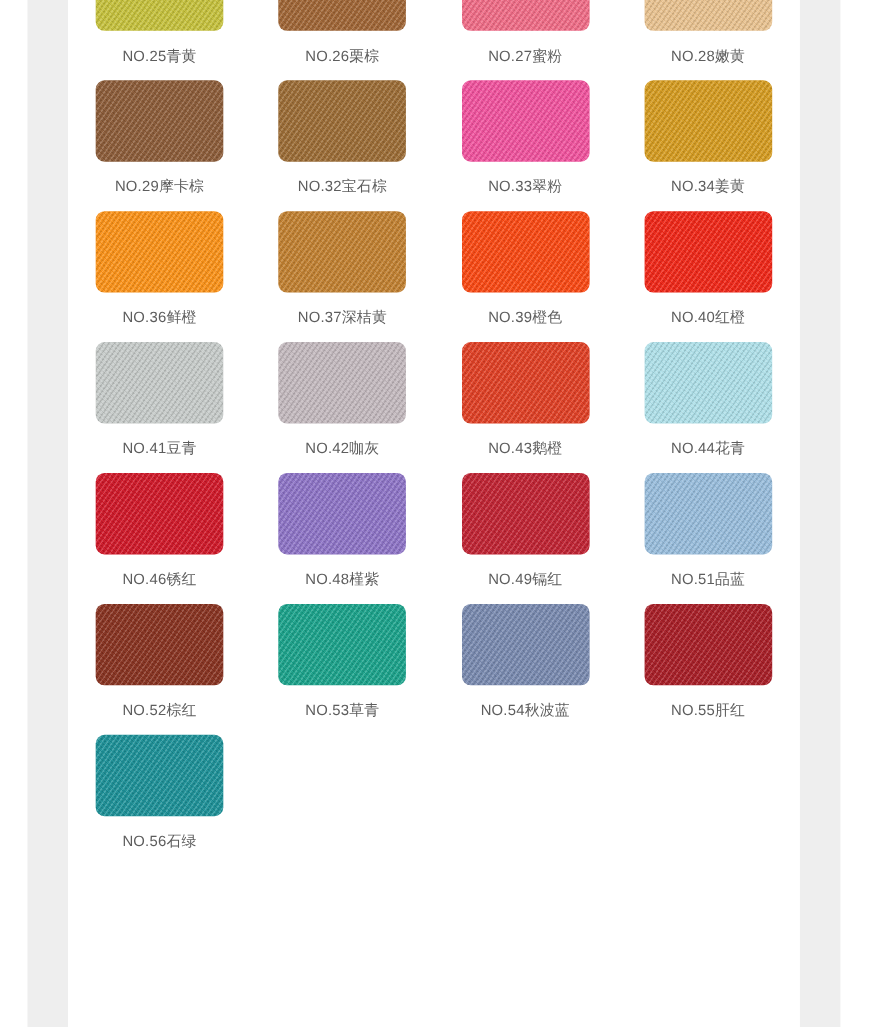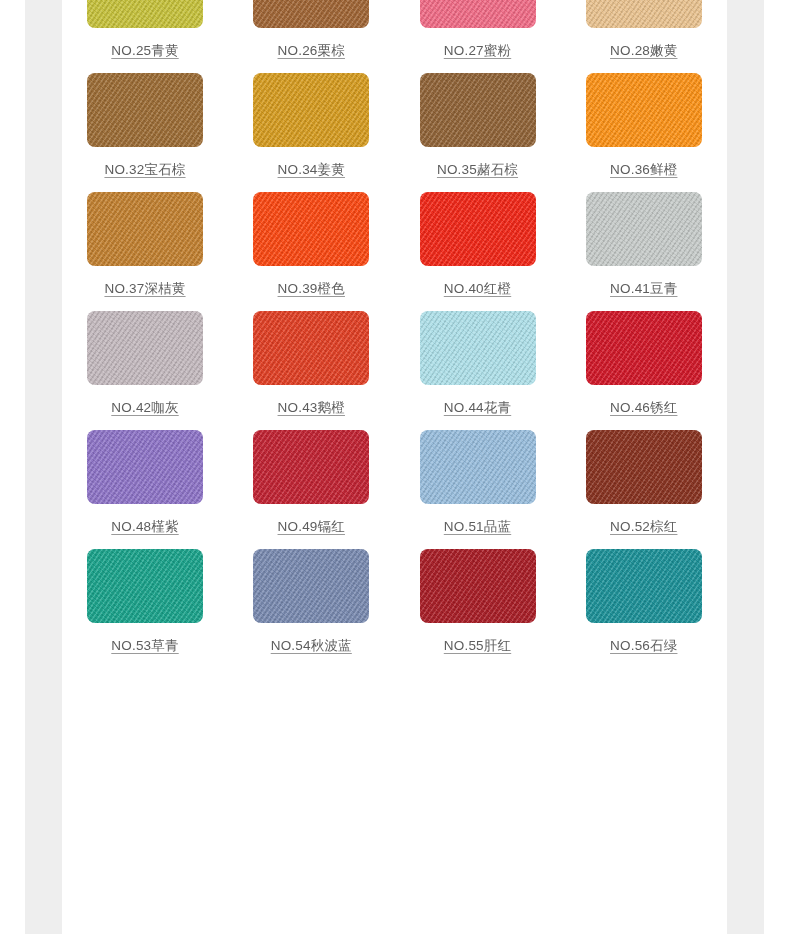--- a/index.html
+++ b/index.html
@@ -107,21 +107,20 @@
       );
     pointer-events: none;
   }
 
   .swatch-label {
     margin-top: 14px;
     font-size: 13.5px;
     line-height: 17px;
     color: #5d5d5d;
     letter-spacing: 0.2px;
-    text-decoration: underline;
     text-underline-offset: 3px;
     text-decoration-thickness: 1px;
     text-decoration-color: #9a9a9a;
     white-space: nowrap;
   }
 </style>
 </head>
 <body>
 
 <div id="page">
@@ -143,32 +142,36 @@
         </div>
         <div class="swatch-cell">
           <div class="swatch-chip" style="background: rgb(239, 106, 133);"></div>
           <div class="swatch-label">NO.27蜜粉</div>
         </div>
         <div class="swatch-cell">
           <div class="swatch-chip" style="background: rgb(232, 193, 142);"></div>
           <div class="swatch-label">NO.28嫩黄</div>
         </div>
         <div class="swatch-cell">
+          <div class="swatch-chip" style="background: rgb(138, 90, 54);"></div>
+          <div class="swatch-label">NO.29摩卡棕</div>
+        </div>
+        <div class="swatch-cell">
           <div class="swatch-chip" style="background: rgb(154, 106, 51);"></div>
           <div class="swatch-label">NO.32宝石棕</div>
         </div>
         <div class="swatch-cell">
+          <div class="swatch-chip" style="background: rgb(240, 80, 156);"></div>
+          <div class="swatch-label">NO.33翠粉</div>
+        </div>
+        <div class="swatch-cell">
           <div class="swatch-chip" style="background: rgb(212, 154, 30);"></div>
           <div class="swatch-label">NO.34姜黄</div>
         </div>
         <div class="swatch-cell">
-          <div class="swatch-chip" style="background: rgb(142, 97, 53);"></div>
-          <div class="swatch-label">NO.35赭石棕</div>
-        </div>
-        <div class="swatch-cell">
           <div class="swatch-chip" style="background: rgb(250, 144, 21);"></div>
           <div class="swatch-label">NO.36鲜橙</div>
         </div>
         <div class="swatch-cell">
           <div class="swatch-chip" style="background: rgb(192, 126, 46);"></div>
           <div class="swatch-label">NO.37深桔黄</div>
         </div>
         <div class="swatch-cell">
           <div class="swatch-chip" style="background: rgb(249, 70, 16);"></div>
           <div class="swatch-label">NO.39橙色</div>

